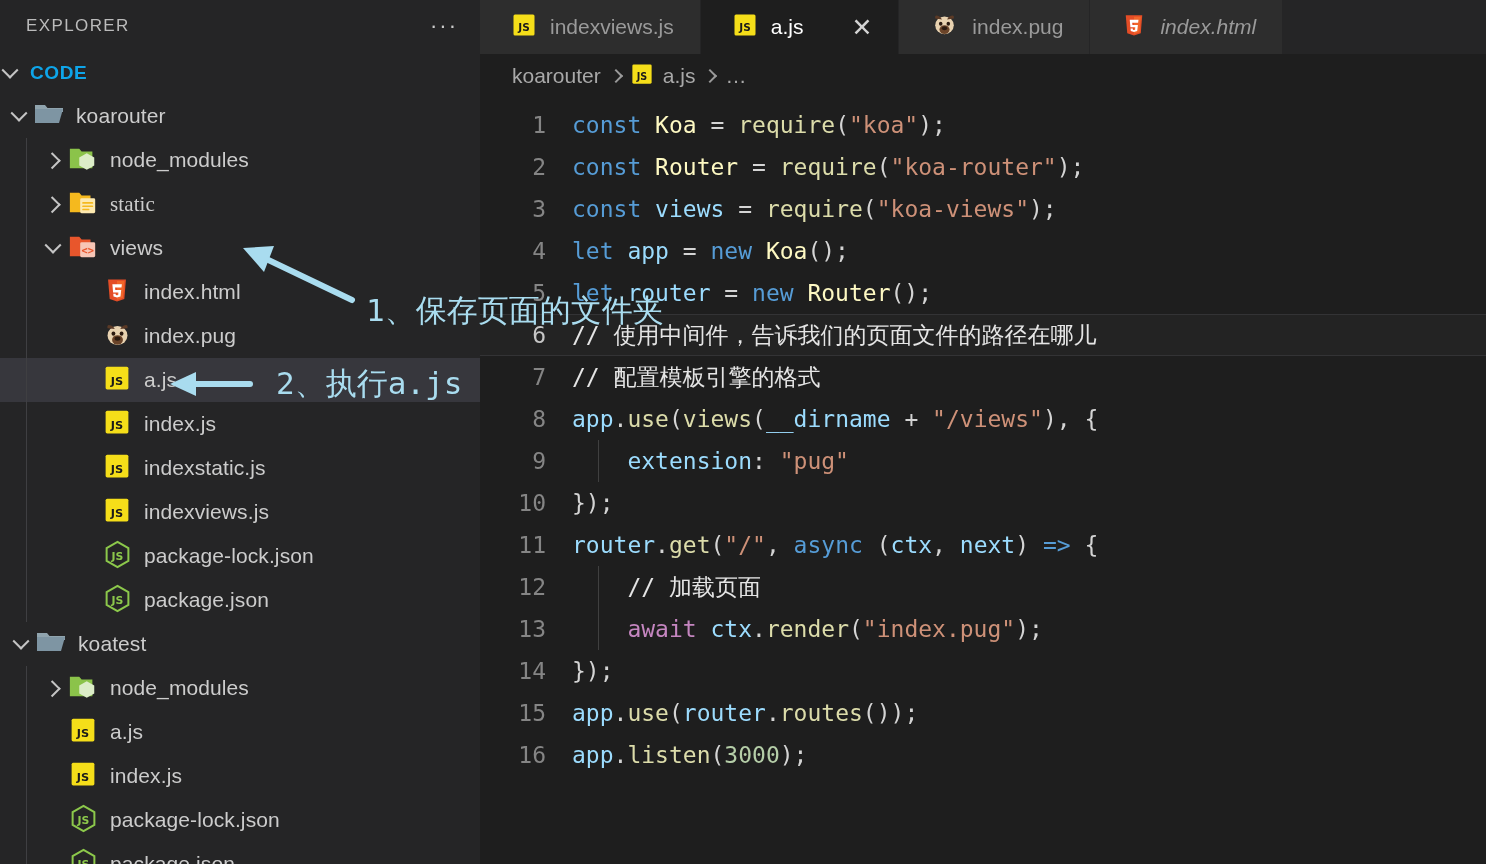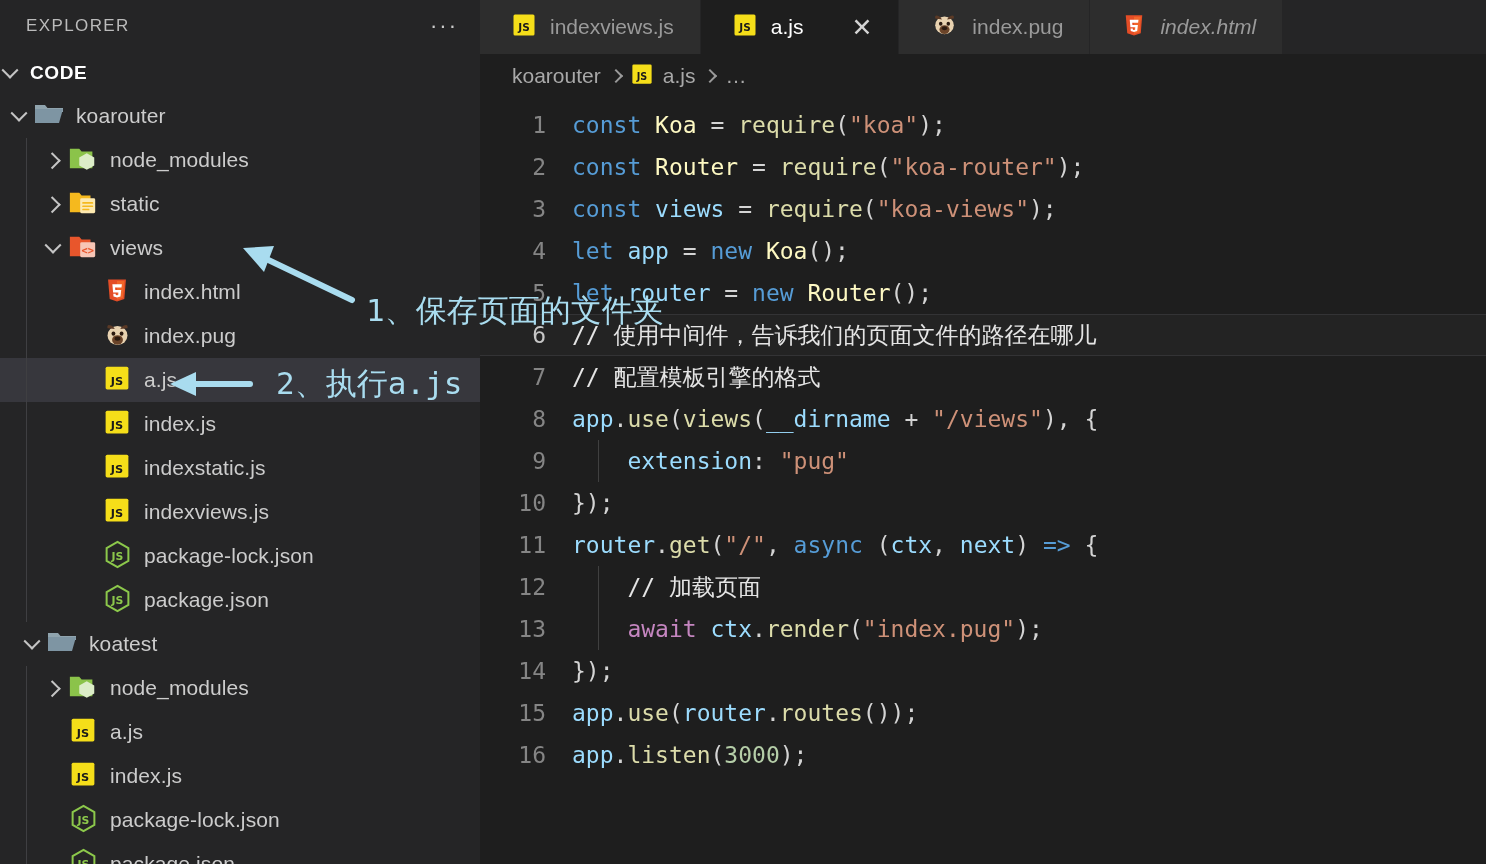--- a/index.html
+++ b/index.html
@@ -56,21 +56,21 @@
     align-items: center;
     height: 42px;
     padding-left: 4px;
     color: #e0e0e0;
   }
   .sb-section .chev { width: 26px; text-align: center; }
   .sb-section-label {
     font-size: 19px;
     font-weight: bold;
     letter-spacing: 0.6px;
-    color: #ffffff;
+    color: #0ea5e9;
   }
 
   .tree { position: relative; }
 
   .row {
     position: relative;
     display: flex;
     align-items: center;
     height: 44px;
     cursor: pointer;
@@ -299,21 +299,21 @@
             <i class="chv right"></i>
           </span>
           <span class="icon-box">
             <span class="ico"><svg width="30" height="30" viewBox="0 0 32 32">
                 <path d="M2 6 h10 l2.5 3 H26 v18 H2 Z" fill="#8bc34a"></path>
                 <path d="M20 11 L28 15.5 V24 L20 28.5 L12 24 V15.5 Z" fill="#dcedc8"></path>
               </svg></span>
           </span>
           <span class="row-label">node_modules</span>
         </div>
-        <div class="row" style="padding-left: 40px;">
+        <div class="row" style="padding-left: 40px; font-family: Liberation Serif, serif;">
           <span class="chev">
             <i class="chv right"></i>
           </span>
           <span class="icon-box">
             <span class="ico"><svg width="30" height="30" viewBox="0 0 32 32">
                 <path d="M2 6 h10 l2.5 3 H24 v18 H2 Z" fill="#f5b91e"></path>
                 <rect x="13" y="12" width="16" height="16" rx="1.5" fill="#fde9b0"></rect>
                 <g stroke="#f5b91e" stroke-width="1.8" stroke-linecap="round">
                   <line x1="16" y1="17" x2="26" y2="17"></line>
                   <line x1="16" y1="20.5" x2="26" y2="20.5"></line>
@@ -415,21 +415,21 @@
         <div class="row" style="padding-left: 74px;">
           <span class="chev empty"></span>
           <span class="icon-box">
             <span class="ico"><svg width="29" height="29" viewBox="0 0 32 32">
                 <path d="M16 2 L28 9 L28 23 L16 30 L4 23 L4 9 Z" fill="none" stroke="#8cc84b" stroke-width="2.2"></path>
                 <text x="16" y="22" font-family="DejaVu Sans, sans-serif" font-size="12" font-weight="bold" fill="#8cc84b" text-anchor="middle">JS</text>
               </svg></span>
           </span>
           <span class="row-label">package.json</span>
         </div>
-        <div class="row" style="padding-left: 19px;">
+        <div class="row" style="padding-left: 8px;">
           <span class="chev">
             <i class="chv down"></i>
           </span>
           <span class="icon-box">
             <span class="ico"><svg width="32" height="32" viewBox="0 0 32 32">
                 <path d="M2 7 h10 l2.5 3 H30 v4 H2 Z" fill="#90a4ae"></path>
                 <path d="M2 11 h28 l-4 14 H2 Z" fill="#7e95a3"></path>
               </svg></span>
           </span>
           <span class="row-label">koatest</span>

